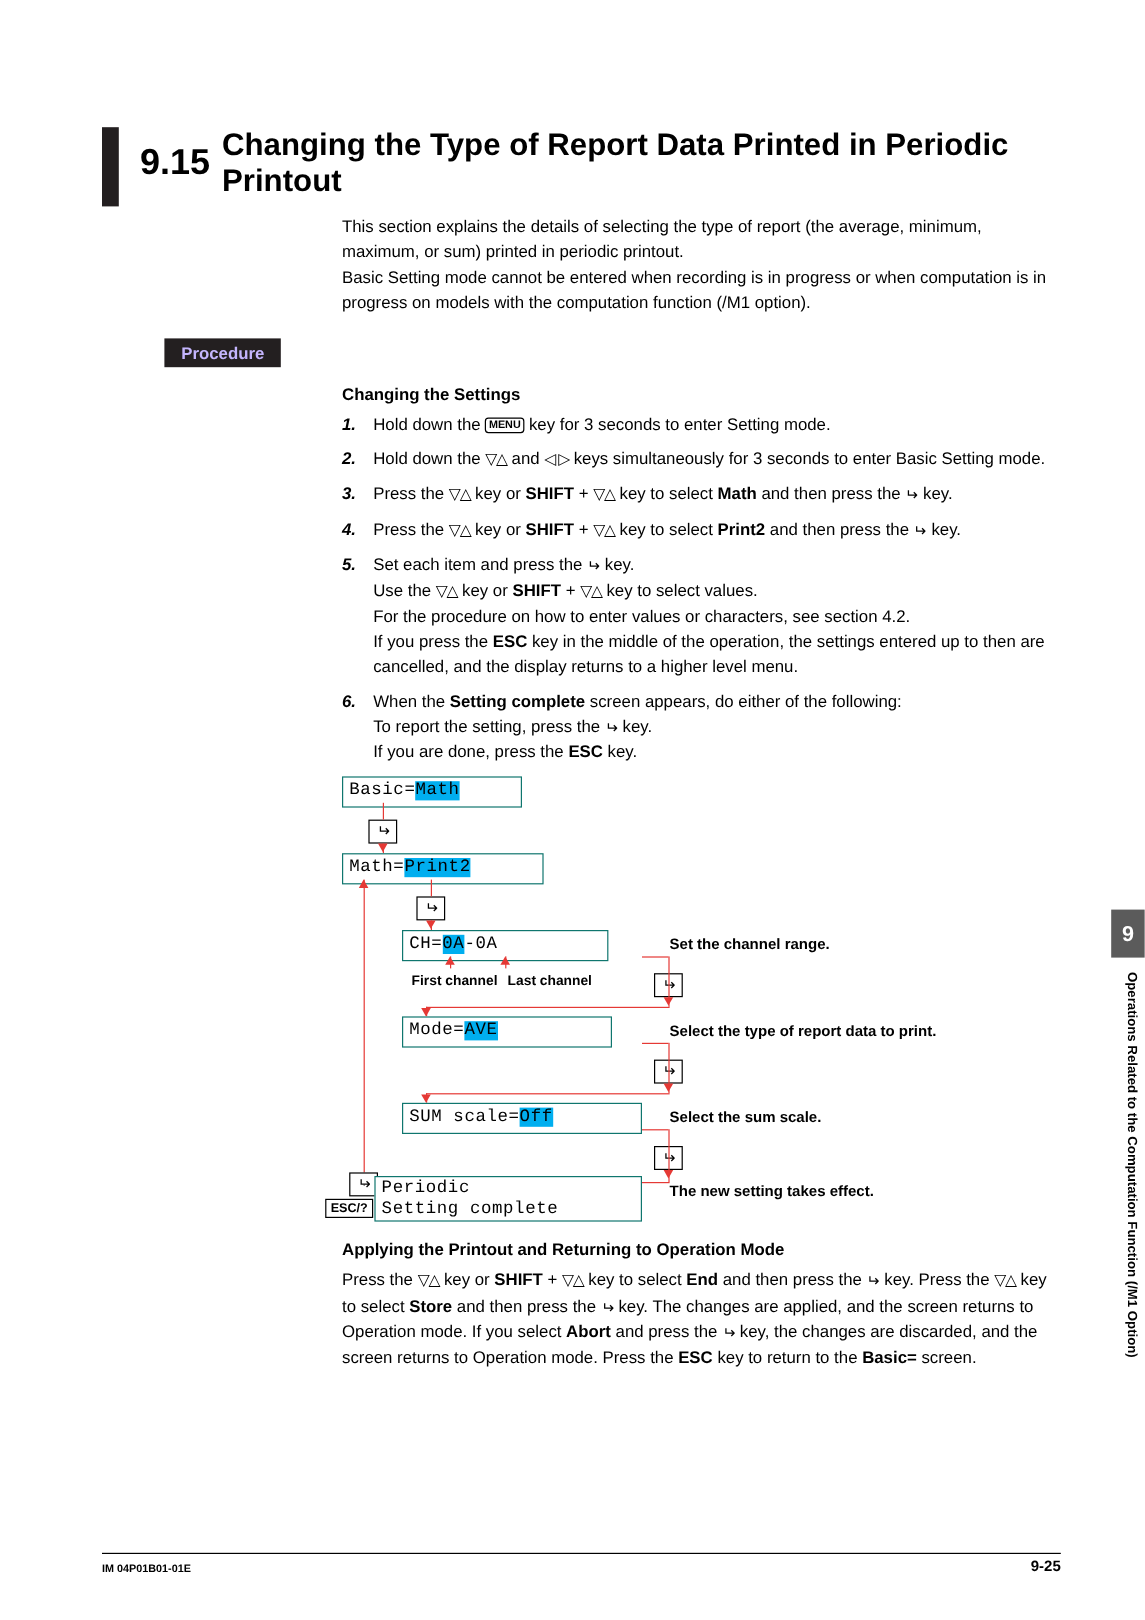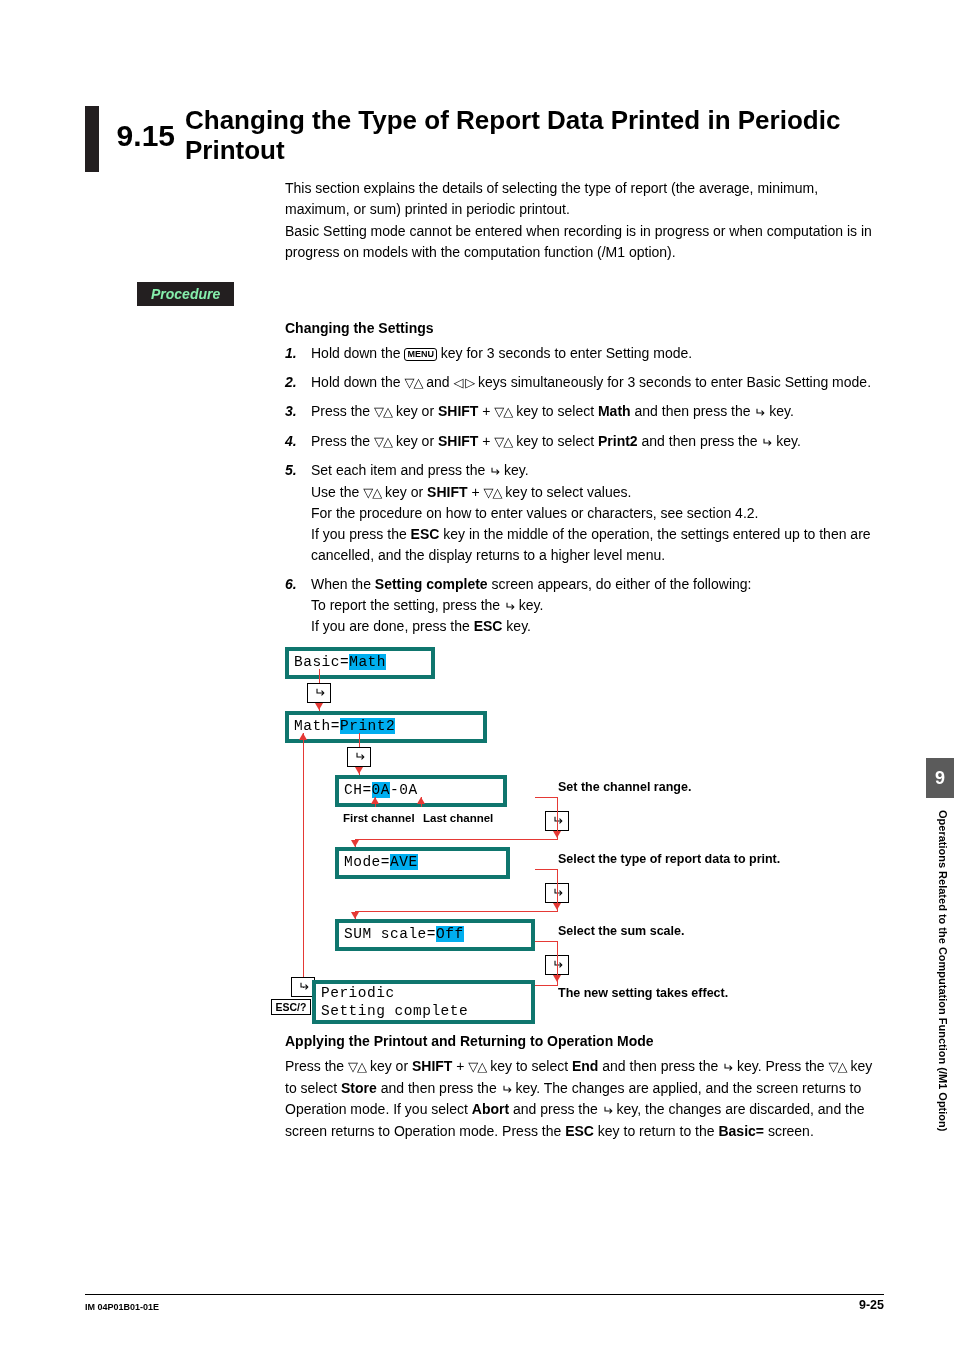--- a/index.html
+++ b/index.html
@@ -17,38 +17,38 @@
     position: relative;
   }
   .head-row { display: flex; align-items: center; }
   .head-bar { width: 14px; height: 66px; background: #231f20; margin-right: 12px; flex: 0 0 auto; margin-top:6px; }
   .headnum { font-size: 30px; font-weight: bold; font-family: Arial; flex: 0 0 auto; width: 74px; text-align: right; padding-right: 10px; }
   .headtxt { font-size: 26px; font-weight: bold; font-family: Arial; line-height: 1.15; }
   .intro { margin-left: 200px; margin-top: 6px; font-size: 14px; line-height: 1.5; }
   .intro p { margin-bottom: 1px; }
   .procedure-label {
     display:inline-block;
-    background:#231f20; color:#86efac;
+    background:#231f20; color:#c4b5fd;
     font-weight:bold; font-size:14px;
     padding:4px 14px;
-    margin-top:18px; margin-left:52px;font-style:italic;
+    margin-top:18px; margin-left:52px;
   }
   .content { margin-left: 200px; margin-top: 4px; font-size:14px; line-height:1.5; }
   h4 { font-size: 14px; font-weight: bold; margin-top:12px; margin-bottom:4px; }
   ol { list-style: none; }
   ol li { margin-bottom: 8px; position: relative; padding-left: 26px; }
   ol li .num { position:absolute; left:0; font-weight:bold; font-style: italic; }
   .menu-key { display:inline-block; border:1px solid #000; border-radius:3px; font-size:9px; font-weight:bold; padding:0px 2px; line-height:11px; vertical-align:1px; background:#fff;}
   .enter-icon { font-family: Arial; font-size: 13px; vertical-align:-1px; }
   .enter-icon::before { content:"\21B5"; transform: scaleX(-1); display:inline-block;}
   .arrows { font-size:13px; letter-spacing:-1px;}
   b { font-weight: bold; }
 
   .diagram { margin-top: 10px; position: relative; height: 370px; }
-  .dbox { position:absolute; background:#fff; border:4px solid #0f766e; font-family: "Courier New", monospace; font-size:14.5px; padding:1px 5px; letter-spacing:0.5px; white-space: pre;}
+  .dbox { position:absolute; background:#fff; border:1px solid #0f766e; font-family: "Courier New", monospace; font-size:14.5px; padding:1px 5px; letter-spacing:0.5px; white-space: pre;}
   .hlite { background:#00aeef; }
   .dlabel { position:absolute; font-family: Arial; font-size:12.5px; font-weight:bold; }
   .enterbox { position:absolute; width:24px; height:20px; border:1px solid #000; background:#fff; font-size:13px; text-align:center; line-height:17px; }
   .enterbox::before { content:"\21B5"; display:inline-block; transform: scaleX(-1); }
   .escbox { position:absolute; width:40px; height:16px; border:1px solid #000; font-size:10.5px; font-weight:bold; text-align:center; line-height:14px; background:#fff;}
   .hline { position:absolute; height:1px; background:#231f20; }
   .arrowhead-d { position:absolute; width:0;height:0;border-left:4px solid transparent;border-right:4px solid transparent;border-top:7px solid #e53935; }
   .arrowhead-u { position:absolute; width:0;height:0;border-left:4px solid transparent;border-right:4px solid transparent;border-bottom:7px solid #e53935; }
   .redline { position:absolute; width:1px; background:#e53935; }
 
@@ -107,21 +107,21 @@
 
     <div class="diagram">
 
       <div class="dbox" style="left:0;top:0;width:150px;"><span>Basic=</span><span class="hlite">Math</span></div>
       <div class="enterbox" style="left:22px; top:36px;"></div>
 
       <div class="redline" style="left:34px; top:22px; height:14px;"></div>
       <div class="arrowhead-d" style="left:30px; top:56px;"></div>
       <div class="redline" style="left:34px; top:56px; height:8px;"></div>
 
-      <div class="dbox" style="left:0;top:64px;width:202px;"><span>Math=</span><span class="hlite">Print2</span></div>
+      <div class="dbox" style="left:0;top:64px;width:168px;"><span>Math=</span><span class="hlite">Print2</span></div>
       <div class="redline" style="left:18px; top:86px; height:254px;"></div>
       <div class="arrowhead-u" style="left:14px; top:86px;"></div>
       <div class="enterbox" style="left:62px; top:100px;"></div>
       <div class="redline" style="left:74px; top:86px; height:14px;"></div>
       <div class="arrowhead-d" style="left:70px; top:120px;"></div>
       <div class="redline" style="left:74px; top:120px; height:8px;"></div>
 
       <div class="dbox" style="left:50px;top:128px;width:172px;"><span>CH=</span><span class="hlite">0A</span><span>-0A</span></div>
       <div class="dlabel" style="left:273px; top:131px;">Set the channel range.</div>
       <div class="redline" style="left:90px; top:150px; height:10px;"></div>

